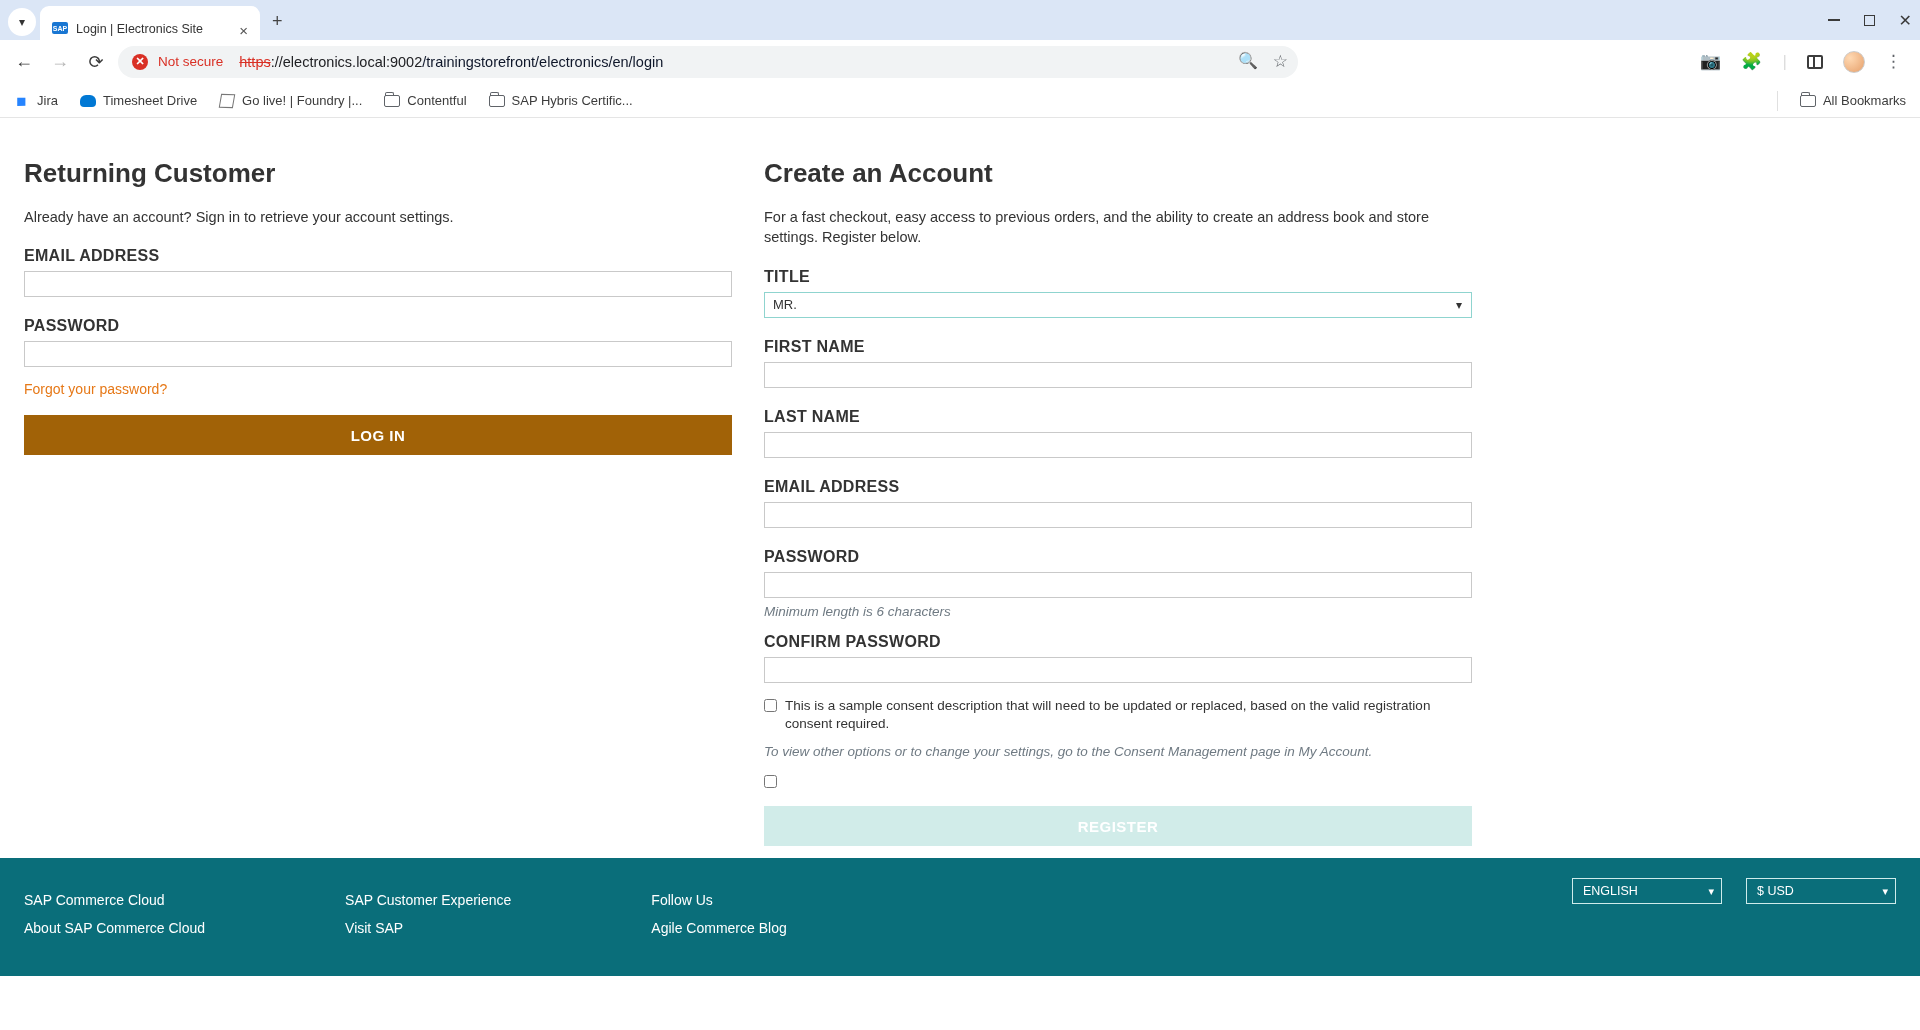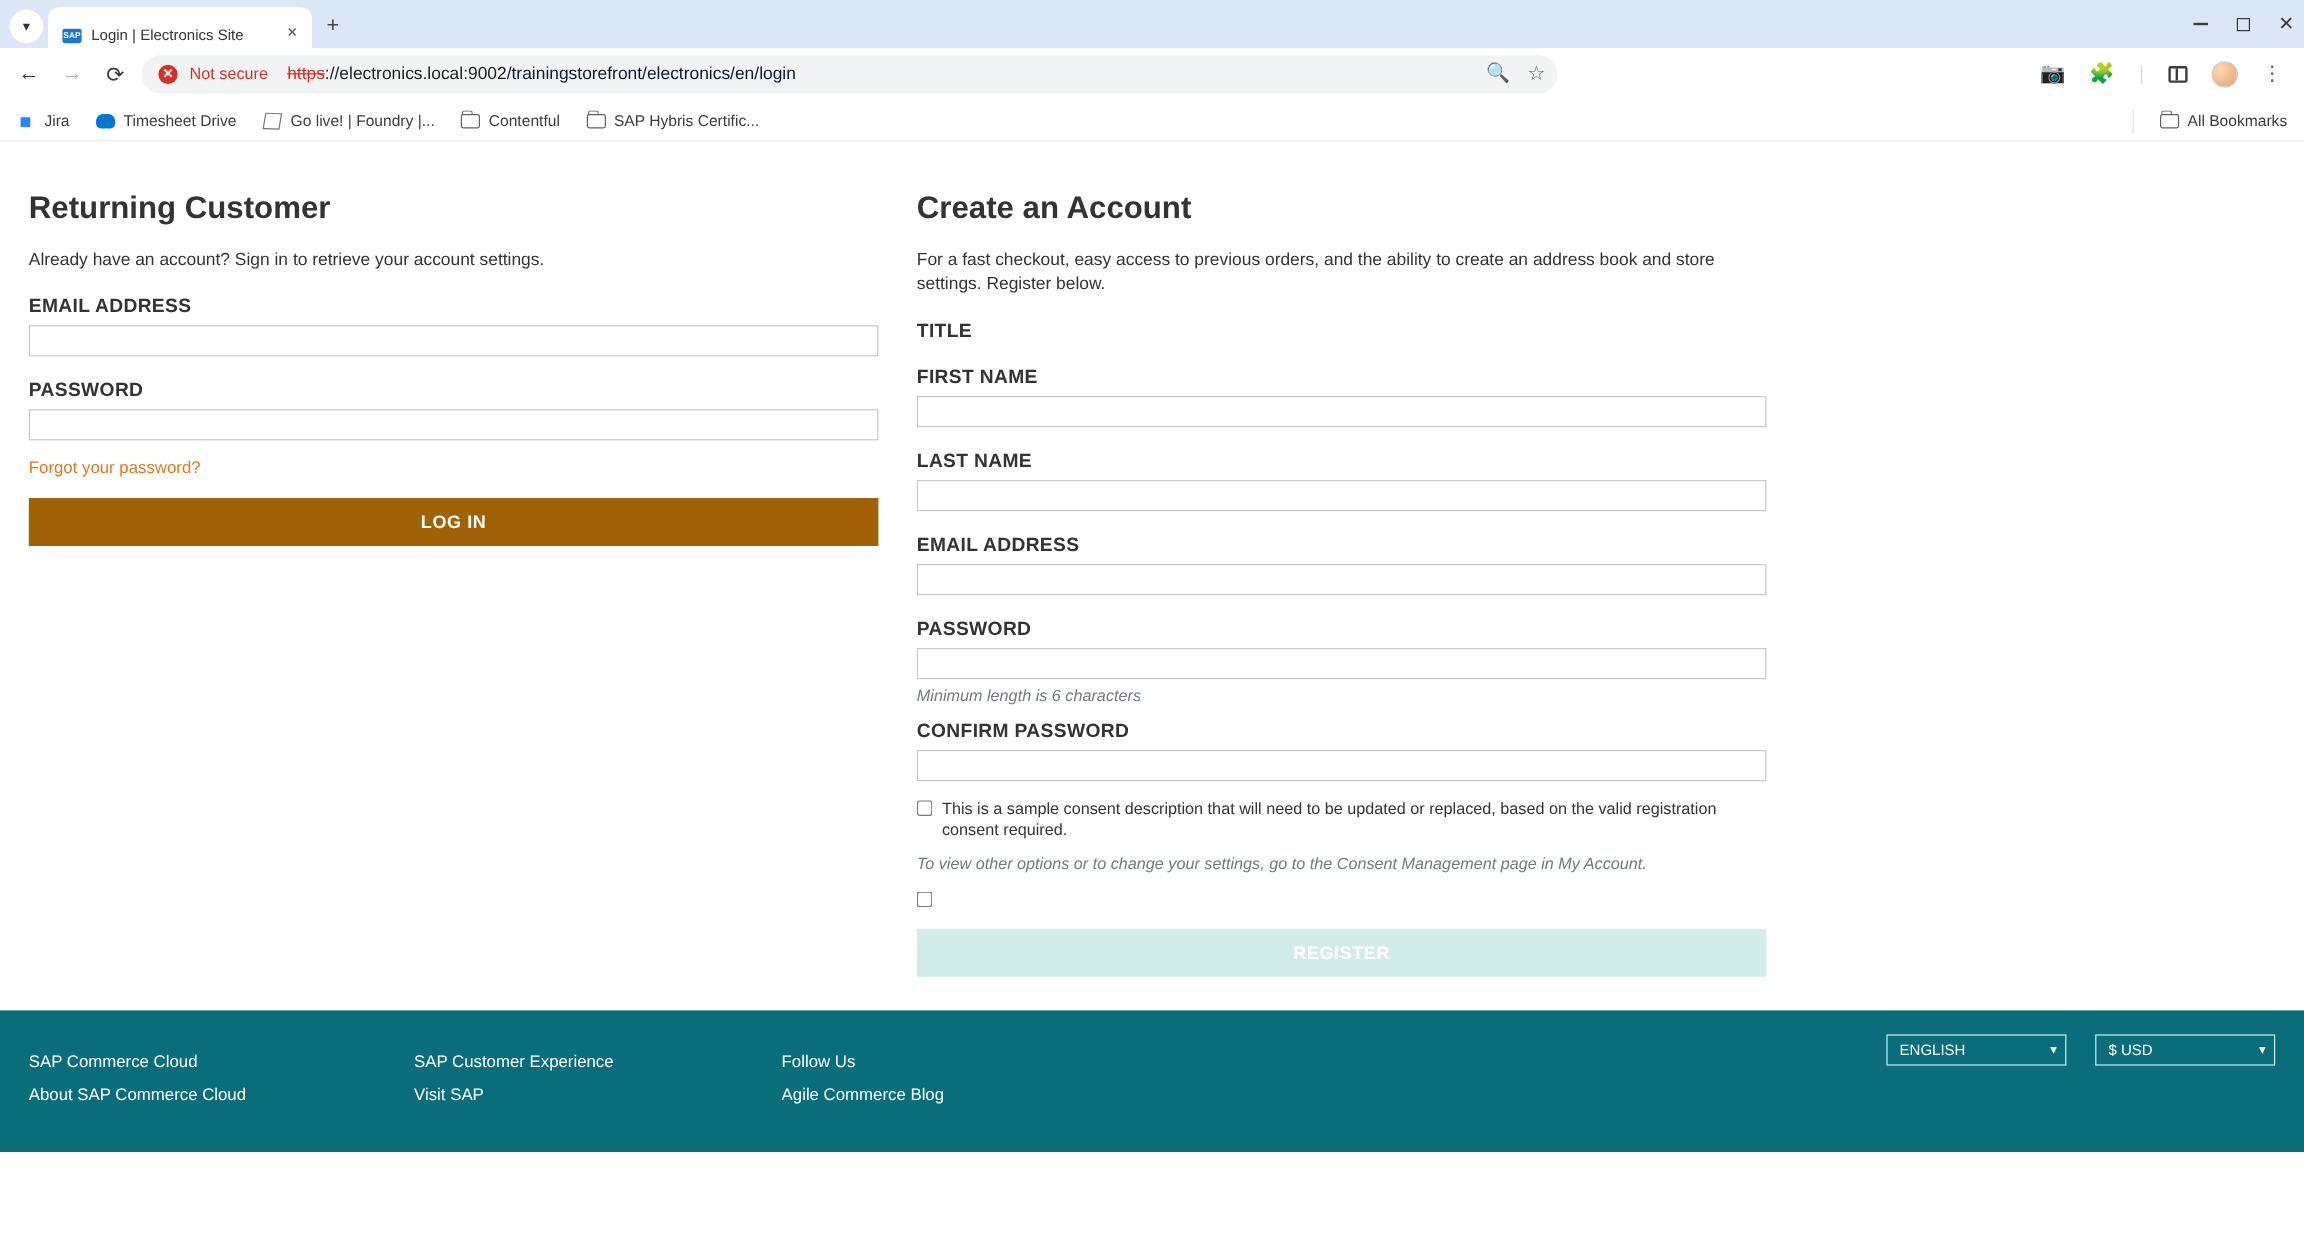--- a/index.html
+++ b/index.html
@@ -11,21 +11,21 @@
     height: 40px; background: #dbe6f6; display: flex; align-items: flex-end;
     padding-left: 8px; position: relative;
   }
   .tab-dropdown {
     width: 28px; height: 28px; border-radius: 50%; background: #fff;
     display:flex; align-items:center; justify-content:center; margin-bottom:4px; margin-right:4px;
     font-size: 12px; color:#333;
   }
   .tab {
     background: #fff; height: 34px; border-radius: 9px 9px 0 0;
-    display: flex; align-items: flex-end; padding: 4px 12px; min-width: 220px;
+    display: flex; align-items: flex-start; padding: 16px 12px; min-width: 220px;
     gap: 8px; font-size: 12.5px; color: #333;
     position: relative;
   }
   .tab .favicon {
     width: 16px; height: 12px; background:#1976d2; border-radius:2px;
     position:relative; color:#fff; font-size:7px; font-weight:bold;
     display:flex; align-items:center; justify-content:center;
   }
   .tab .close { margin-left: auto; font-size: 15px; color:#555; }
   .newtab { font-size: 18px; color:#444; margin-left: 12px; margin-bottom: 8px; }
@@ -104,21 +104,21 @@
   .chk-row { display:flex; align-items:flex-start; gap:8px; font-size:13.5px; color:#333; margin-top:14px; line-height:1.4;}
   .chk-row input { margin-top:2px; width:13px;height:13px; }
   .consent-note { font-size:13.5px; font-style:italic; color:#6f7a83; margin-top:10px; }
   .btn-register {
     width:100%; height:40px; margin-top:18px; background:#d1ece9; color:#fff; border:none;
     font-size:15px; font-weight:700; letter-spacing:.5px;
   }
 
   
   .footer {
-    background:#0a6e7a; color:#fff; padding: 34px 24px 40px 24px; margin-top:28px;
+    background:#0a6e7a; color:#fff; padding: 34px 24px 40px 24px; margin-top:12px;
     display:flex; gap: 140px; font-size:14px; position:relative; min-height:110px;
   }
   .footer .fcol { display:flex; flex-direction:column; gap:12px; }
   .footer a { color:#fff; text-decoration:none; }
   .footer .selects { position:absolute; right:24px; top:20px; display:flex; gap:24px; }
   .fsel-wrap { position:relative; }
   .fsel {
     background:#0a6e7a; color:#fff; border:1px solid #cfeceb; height:26px; width:150px;
     padding:0 10px; font-size:12.5px; appearance:none;
   }
@@ -231,20 +231,25 @@
       <a href="#" class="link-orange">Forgot your password?</a>
       <button class="btn-login">LOG IN</button>
     </div>
 
     <div class="col">
       <h1 class="sec">Create an Account</h1>
       <p class="desc">For a fast checkout, easy access to previous orders, and the ability to create an address book and store settings. Register below.</p>
 
       <div class="group">
         <label class="lbl">TITLE</label>
+        <div class="select-wrap">
+          <select class="select">
+            <option>MR.</option>
+          </select>
+        </div>
       </div>
 
       <div class="group">
         <label class="lbl">FIRST NAME</label>
         <input class="field" type="text" style="">
       </div>
 
       <div class="group">
         <label class="lbl">LAST NAME</label>
         <input class="field" type="text" style="">

